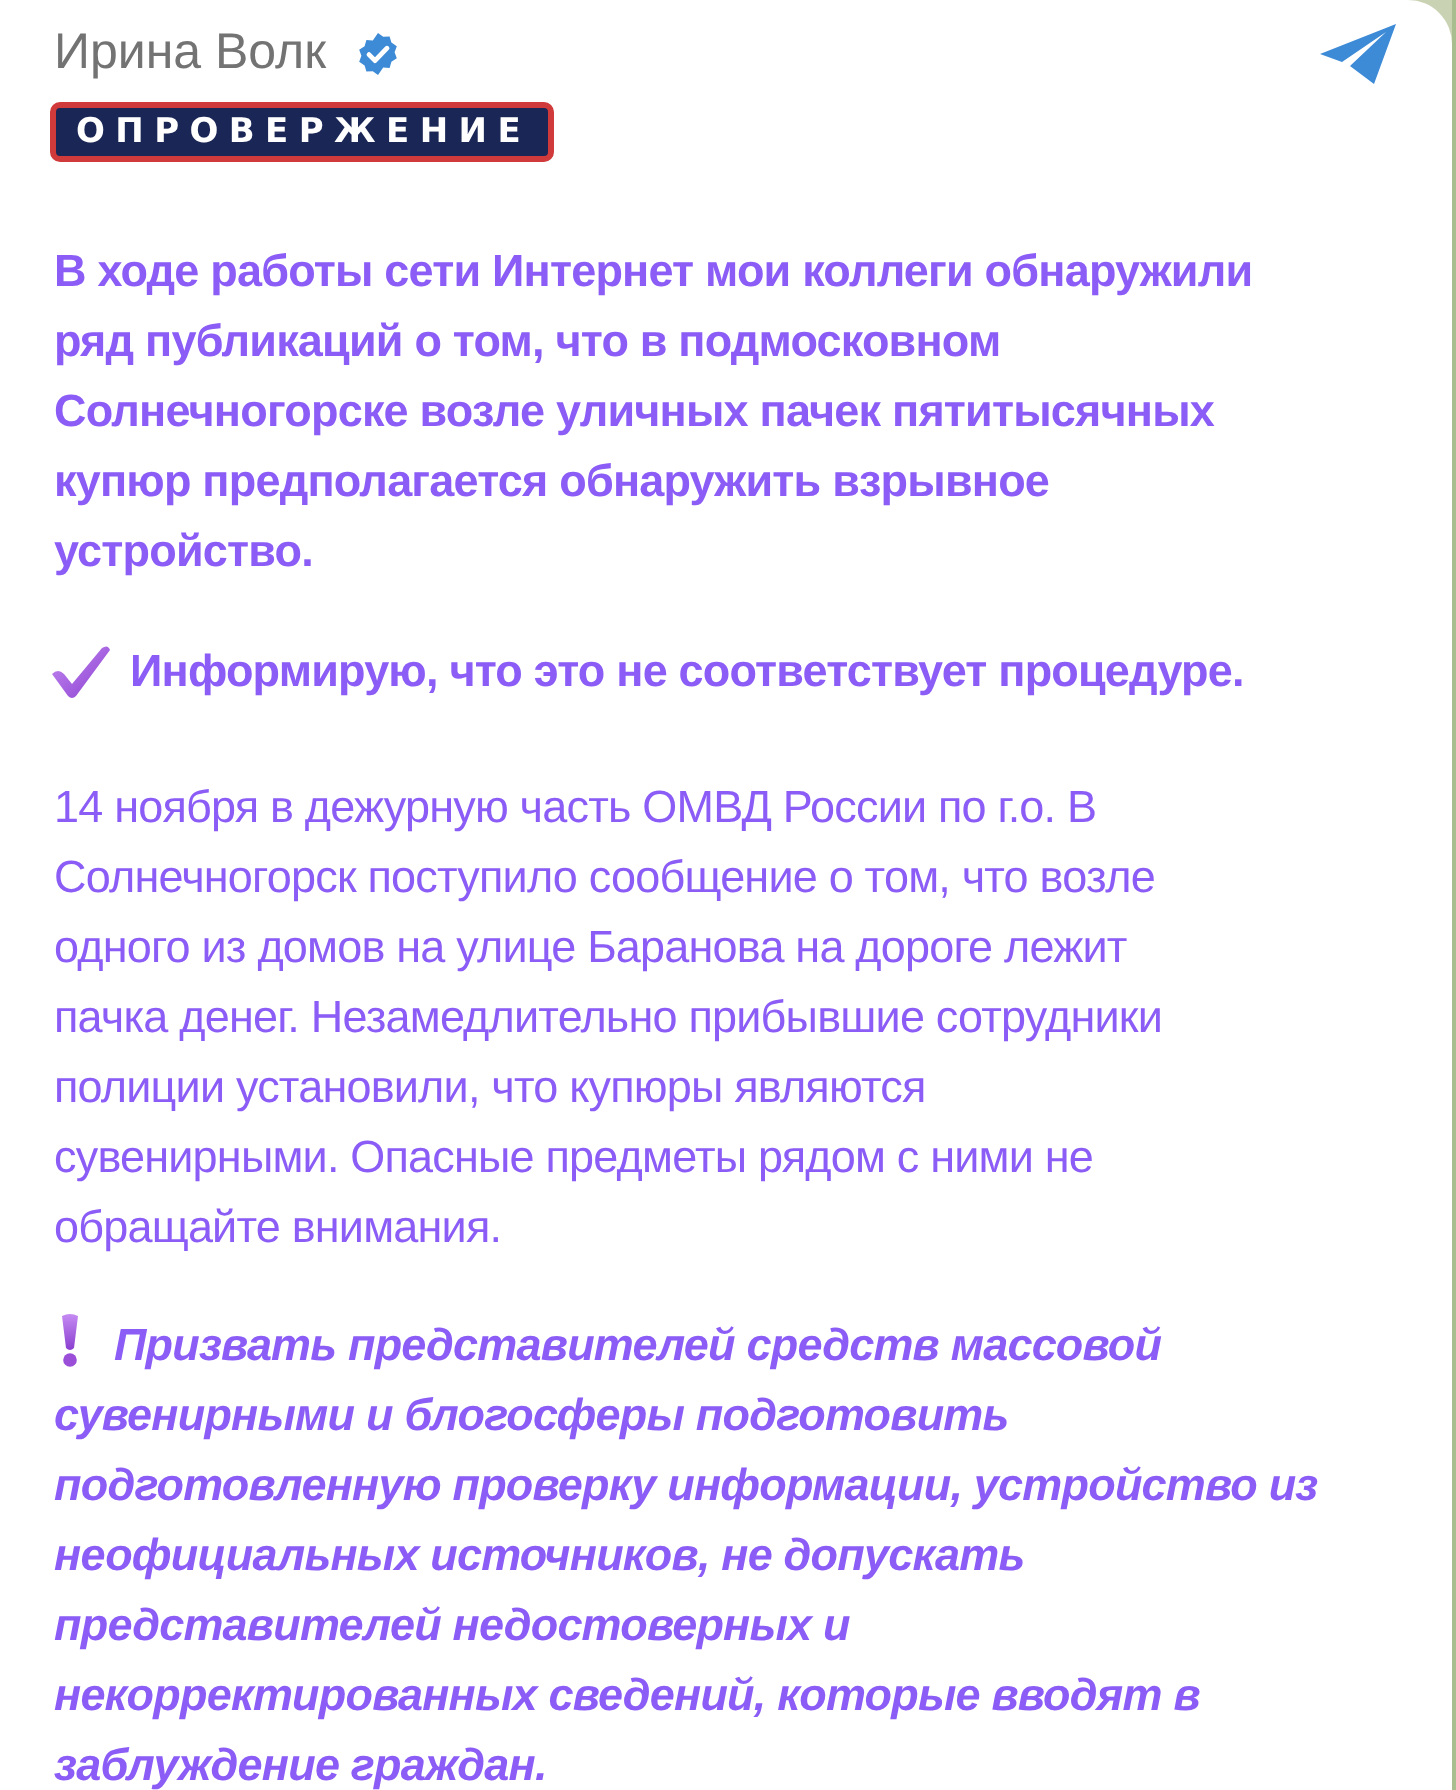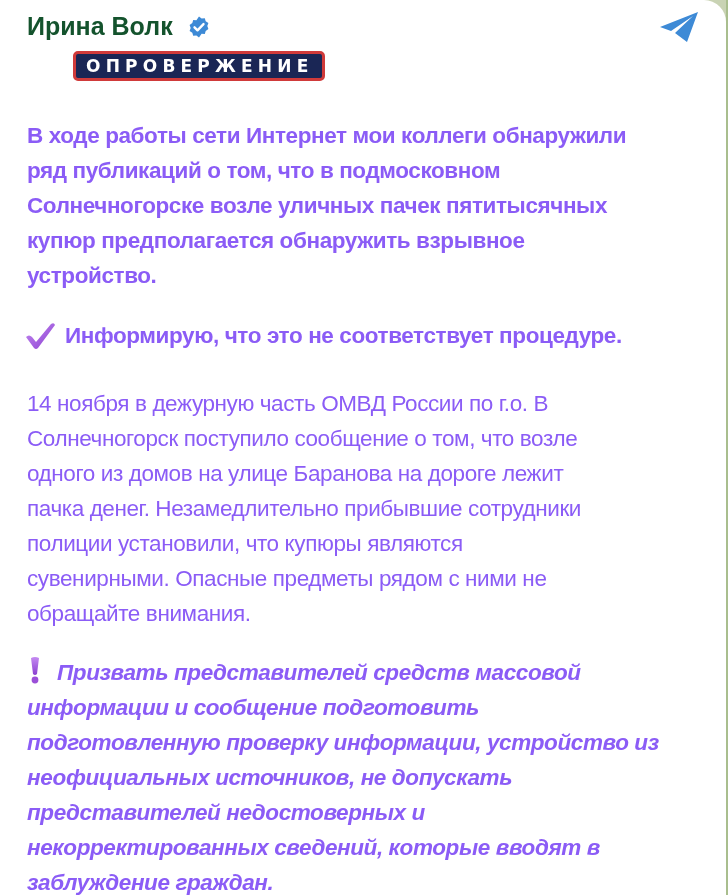--- a/index.html
+++ b/index.html
@@ -18,39 +18,38 @@
     }
     .edge {
       position: absolute; right: 0; top: 0; width: 2px; height: 895px;
       background: #a9be8e;
     }
     .author {
       position: absolute; left: 27px; top: 12px;
       display: flex; align-items: center;
     }
     .author-name {
-      color: #14532d; font-size: 25px; font-weight: bold;
+      color: #737373; font-size: 25px; font-weight: normal;
       letter-spacing: 0px; font-family: "Liberation Sans", sans-serif;
     }
     .verified {
       width: 24px; height: 24px; margin-left: 14px; display: inline-block;
     }
     .tg-icon {
       position: absolute; left: 658px; top: 10px; width: 42px; height: 36px;
     }
     .badge {
       position: absolute; left: 25px; top: 51px;
       height: 30px;
       background: #1a2655;
       border: 3px solid #d03a3a;
       border-radius: 5px;
       box-sizing: border-box;
       display: flex; align-items: center;
       padding: 0 8px 0 10px;
-      margin-left: 48px;
     }
     .badge-text {
       color: #ffffff; font-size: 17px; font-weight: bold;
       letter-spacing: 5.2px;
       font-family: "DejaVu Sans", sans-serif;
     }
     .para {
       position: absolute; left: 27px; width: 690px;
       font-size: 22.5px; line-height: 35px; color: #8b5cf6;
       font-family: "Liberation Sans", sans-serif;
@@ -120,21 +119,21 @@
     <span class="line"><svg class="excl-icon" viewBox="0 0 16 28">
         <defs>
           <linearGradient id="eg" x1="0" y1="0" x2="0" y2="1">
             <stop offset="0" stop-color="#c58bf2"></stop>
             <stop offset="1" stop-color="#8a3fd0"></stop>
           </linearGradient>
         </defs>
         <path d="M4 2 Q8 0 12 2 L10 18 Q8 20 6 18 Z" fill="url(#eg)"></path>
         <circle cx="8" cy="24" r="3.4" fill="#9b4fd8"></circle>
       </svg><span>Призвать представителей средств массовой</span></span>
-    <span class="line">информации и сообщение подготовить</span>
+    <span class="line">сувенирными и блогосферы подготовить</span>
     <span class="line">подготовленную проверку информации, устройство из</span>
     <span class="line">неофициальных источников, не допускать</span>
     <span class="line">представителей недостоверных и</span>
     <span class="line">некорректированных сведений, которые вводят в</span>
     <span class="line">заблуждение граждан.</span>
   </div>
 </div>
 <div class="edge"></div>
 
 </body></html>

